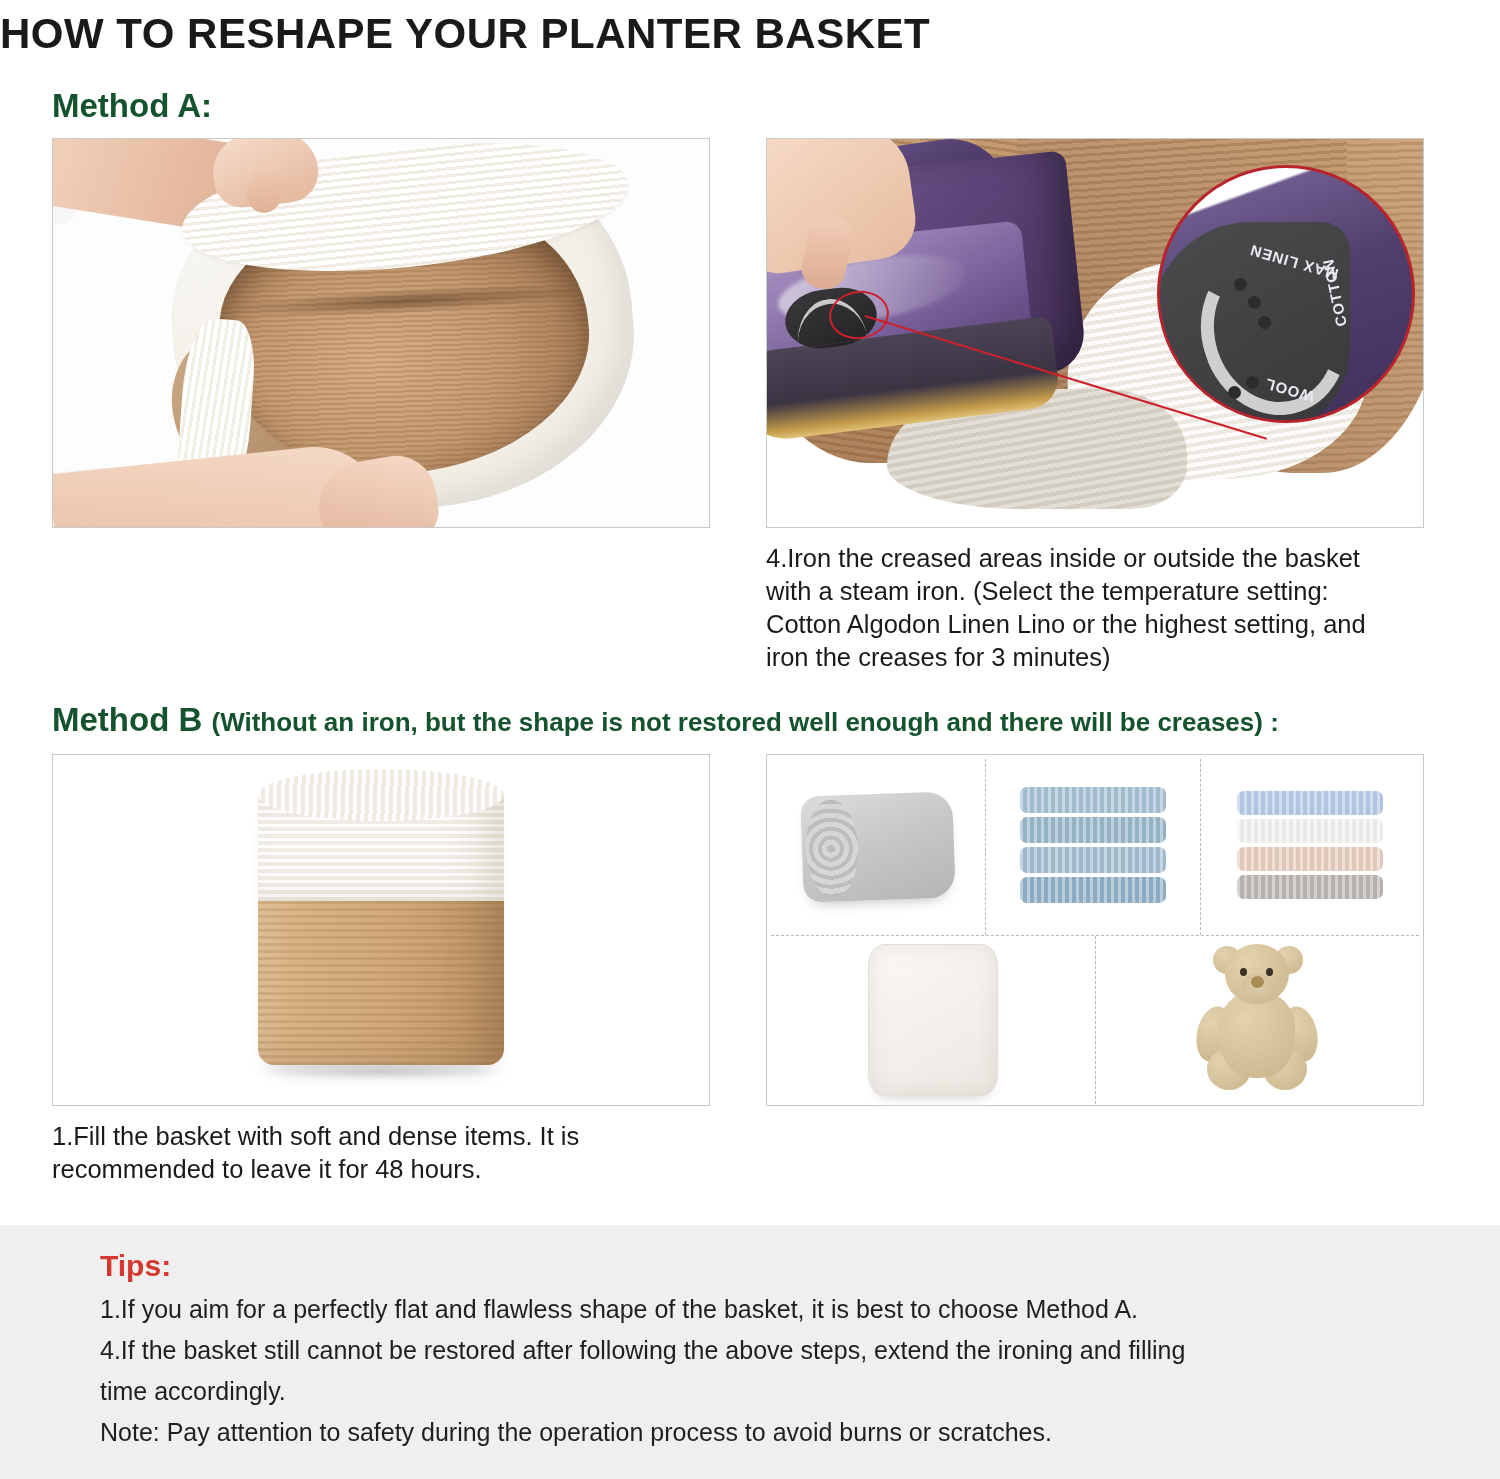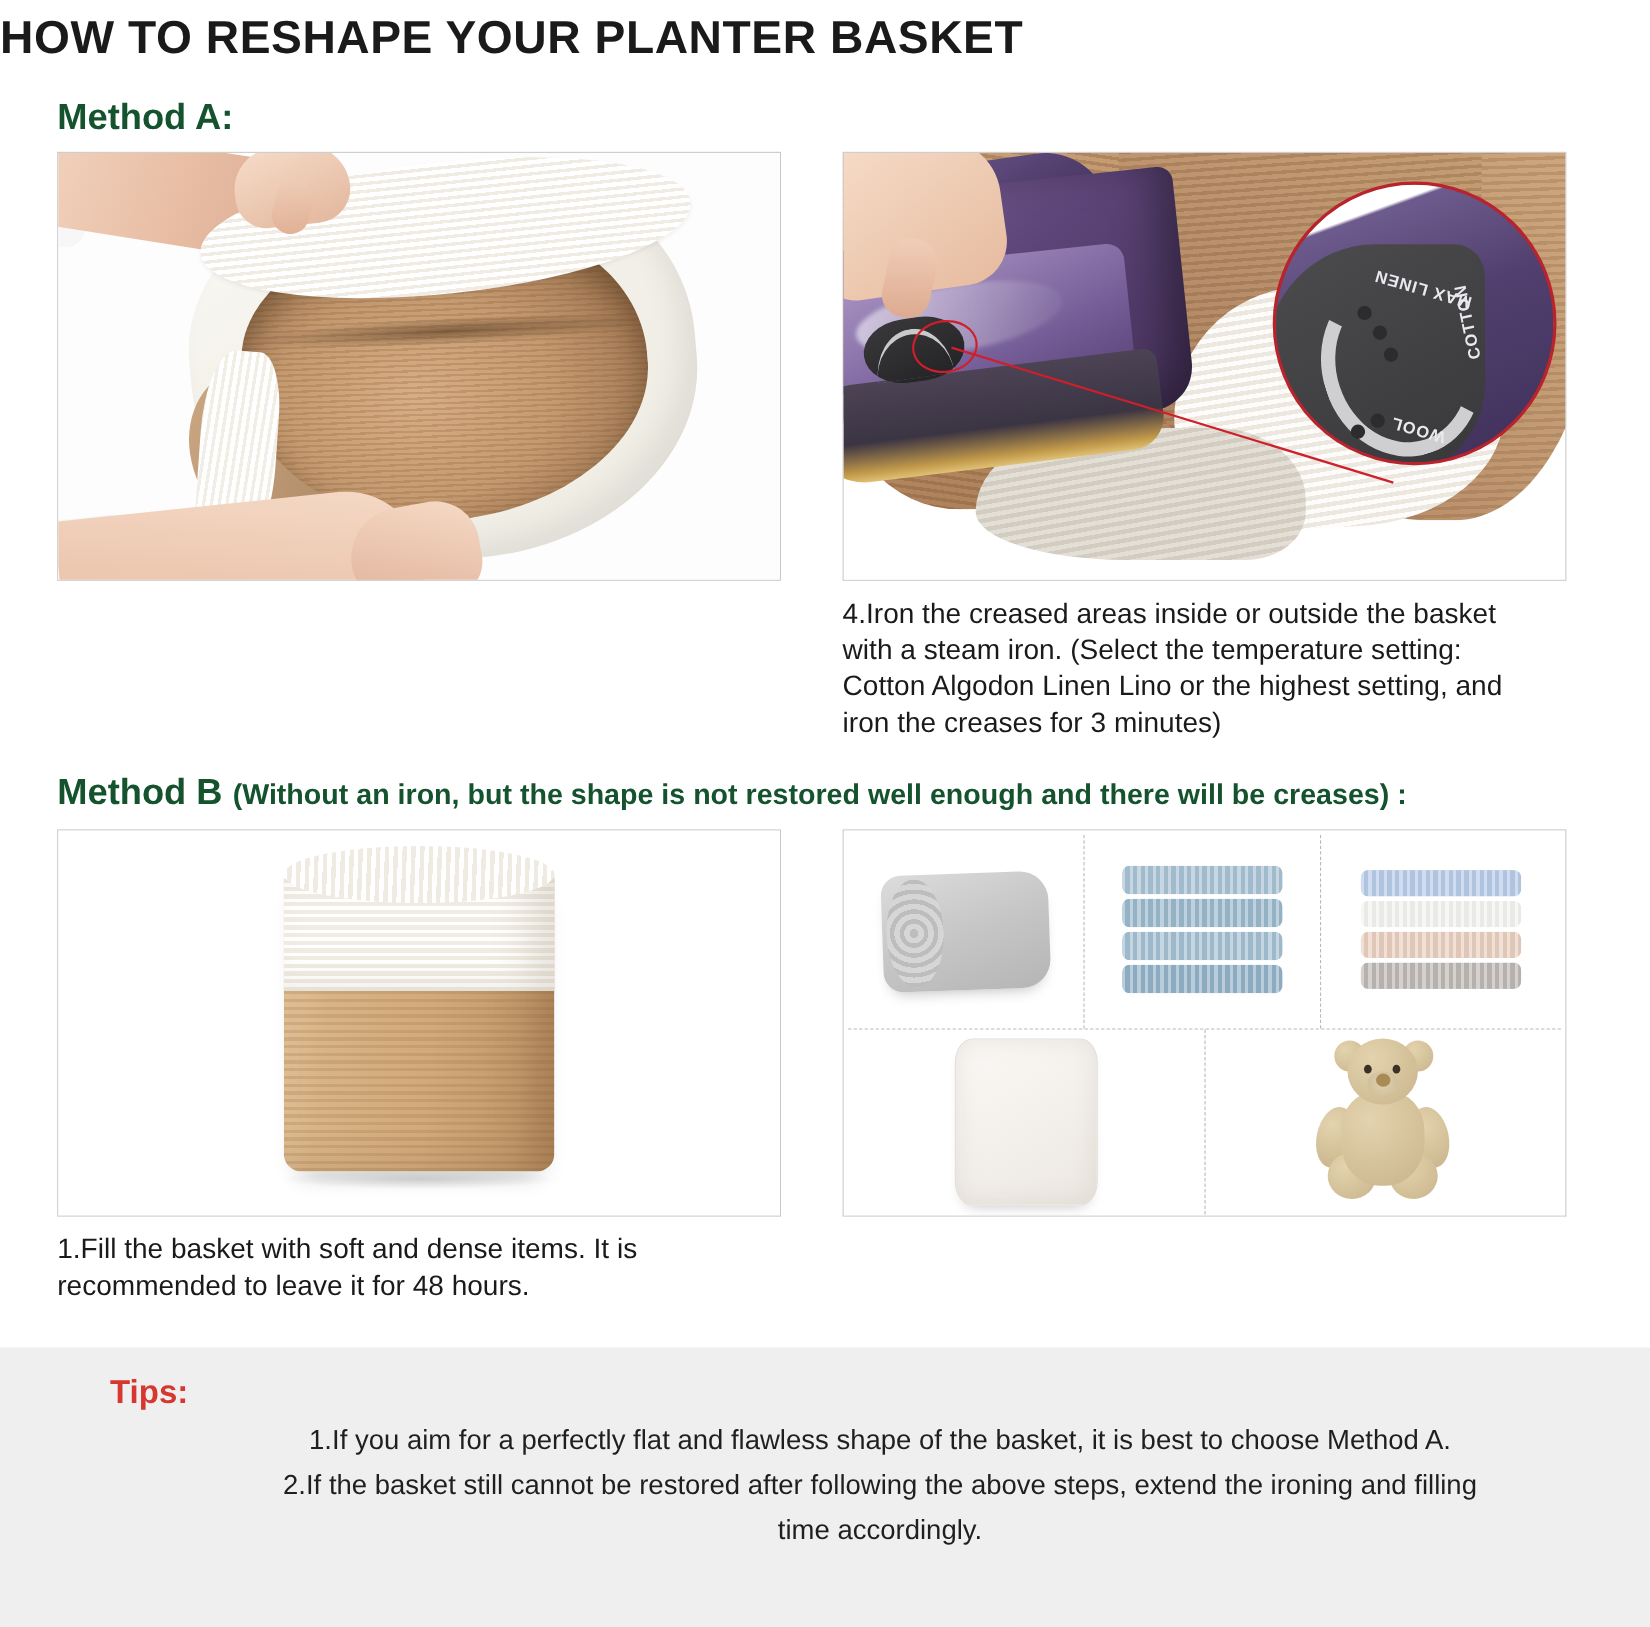--- a/index.html
+++ b/index.html
@@ -381,21 +381,20 @@
     color: #d6372f;
     font-size: 30px;
     font-weight: bold;
     margin: 0 0 4px 0;
     line-height: 38px;
   }
   .tips-line {
     font-size: 25px;
     line-height: 41px;
     color: #1f1f1f;
-    text-align: center;
   }
 </style>
 </head>
 <body>
 
 <h1 class="page-title">HOW TO RESHAPE YOUR PLANTER BASKET</h1>
 
 <h2 class="method-heading">Method A:</h2>
 
 <div class="panels">
@@ -533,15 +532,16 @@
         </div>
       </div>
     </div>
   </div>
 
 </div>
 
 <div class="tips">
   <div class="tips-title">Tips:</div>
   <div class="tips-line">1.If you aim for a perfectly flat and flawless shape of the basket, it is best to choose Method A.</div>
-  <div class="tips-line">2.If the basket still cannot be restored after following the above steps, extend the ironing and filling</div>
+  <div class="tips-line">4.If the basket still cannot be restored after following the above steps, extend the ironing and filling</div>
   <div class="tips-line">time accordingly.</div>
+  <div class="tips-line">Note: Pay attention to safety during the operation process to avoid burns or scratches.</div>
 </div>
 
 </body></html>

